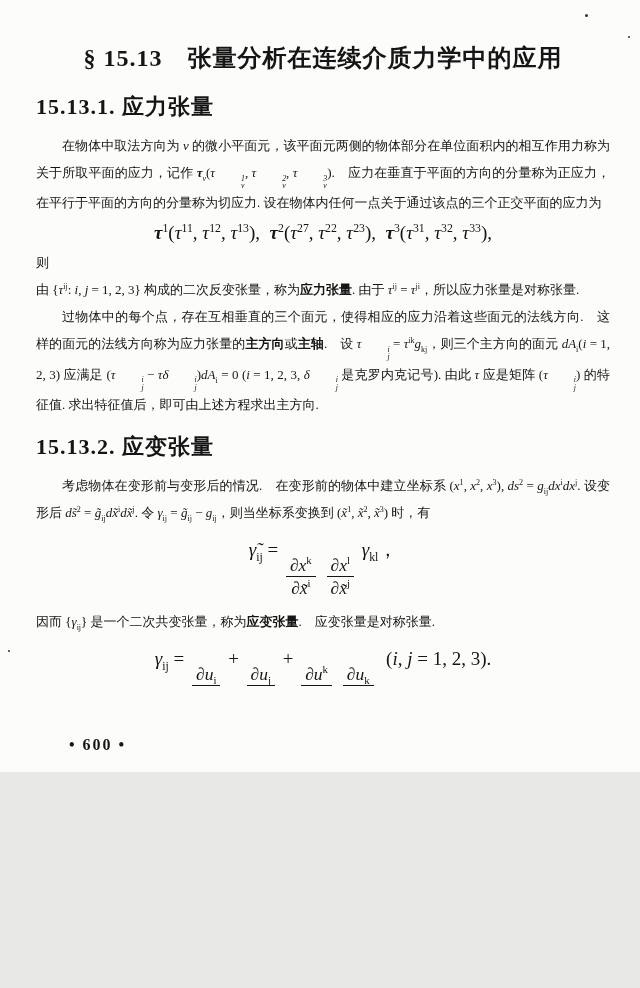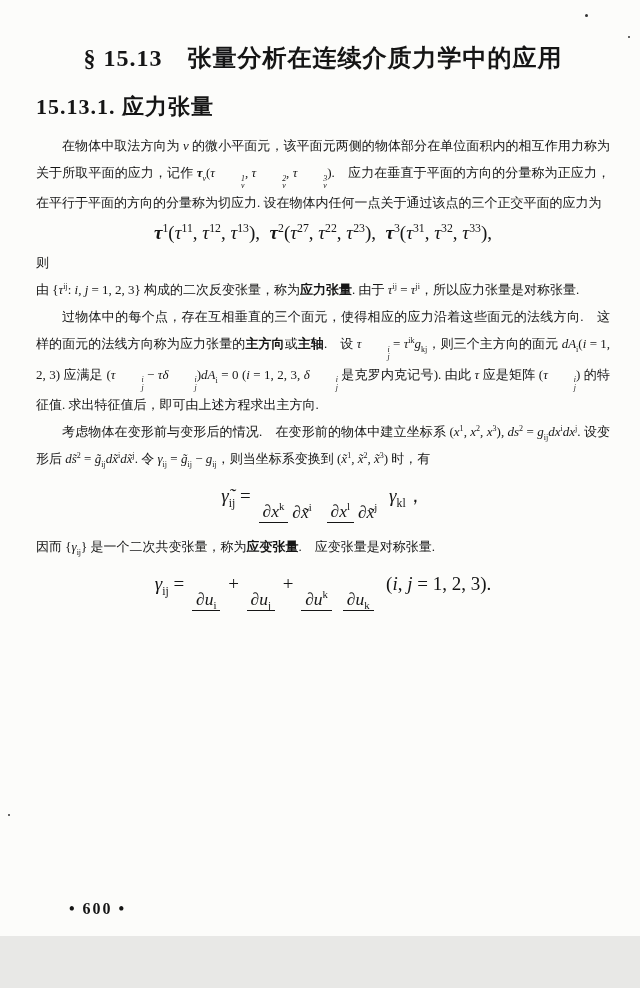--- a/index.html
+++ b/index.html
@@ -1,18 +1,18 @@
 <!DOCTYPE html>
 <html><head>
 <meta charset="utf-8">
 <style>
   html,body{margin:0;padding:0;background:#e8e8e6;}
   .page{
     position:relative;
-    width:640px;height:936px;
+    width:640px;height:772px;
     margin:0 auto;
     background:#fcfcfa;
     color:#151515;
     font-family:"Liberation Serif","DejaVu Serif",serif;
     box-sizing:border-box;
     padding:34px 30px 0 36px;
     overflow:hidden;
   }
   .doc-title{
     text-align:center;
@@ -50,21 +50,21 @@
     align-items:flex-start;
     vertical-align:-0.45em;
     line-height:0.95;
     font-size:0.60em;
     font-style:italic;
   }
   .ss span{display:block;}
   
   .fr{
     display:inline-flex;
-    flex-direction:row;
+    flex-direction:column;
     align-items:center;
     vertical-align:-0.85em;
     text-align:center;
     font-size:0.92em;
     line-height:1.15;
     margin:0 3px;
   }
   .fr .n{padding:0 4px 1px 4px;border-bottom:1.6px solid #151515;}
   .fr .d{padding:1px 4px 0 4px;}
   .page-number{
@@ -120,20 +120,21 @@
         <span>i</span>
         <span>j</span>
       </span>)<i>dA</i><sub>i</sub> = 0 (<i>i</i> = 1, 2, 3, <i>δ</i><span class="ss">
         <span>i</span>
         <span>j</span>
       </span> 是克罗内克记号). 由此 <i>τ</i> 应是矩阵 (<i>τ</i><span class="ss">
         <span>i</span>
         <span>j</span>
       </span>) 的特征值. 求出特征值后，即可由上述方程求出主方向.</p>
 
+  <div class="subsection-heading">15.13.2. 应变张量</div>
 
   <p class="para indent">考虑物体在变形前与变形后的情况.　在变形前的物体中建立坐标系 (<i>x</i><sup>1</sup>, <i>x</i><sup>2</sup>, <i>x</i><sup>3</sup>), <i>ds</i><sup>2</sup> = <i>g</i><sub>ij</sub><i>dx</i><sup>i</sup><i>dx</i><sup>j</sup>. 设变形后 <i>ds̃</i><sup>2</sup> = <i>g̃</i><sub>ij</sub><i>dx̃</i><sup>i</sup><i>dx̃</i><sup>j</sup>. 令 <i>γ</i><sub>ij</sub> = <i>g̃</i><sub>ij</sub> − <i>g</i><sub>ij</sub>，则当坐标系变换到 (<i>x̃</i><sup>1</sup>, <i>x̃</i><sup>2</sup>, <i>x̃</i><sup>3</sup>) 时，有</p>
 
   <div class="formula tall"><i>γ̃</i><sub>ij</sub> = <span class="fr">
         <span class="n">∂<i>x</i><sup>k</sup></span>
         <span class="d">∂<i>x̃</i><sup>i</sup></span>
       </span> <span class="fr">
         <span class="n">∂<i>x</i><sup>l</sup></span>
         <span class="d">∂<i>x̃</i><sup>j</sup></span>
       </span> <i>γ</i><sub>kl</sub>，</div>

